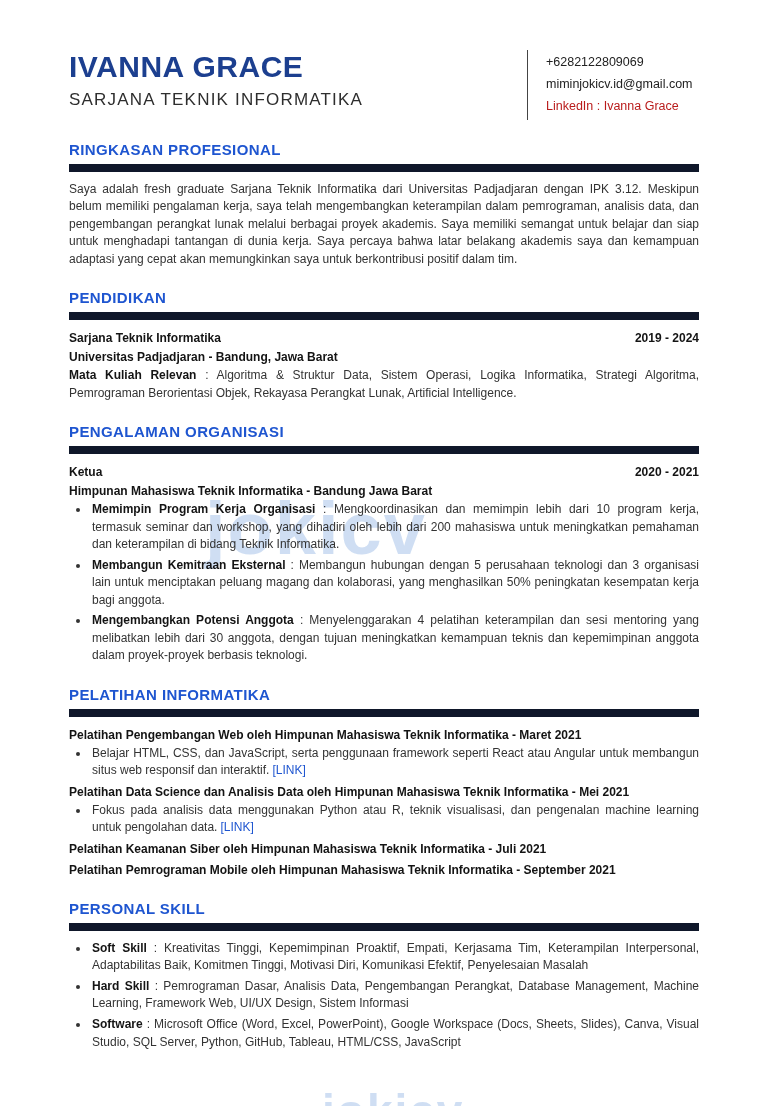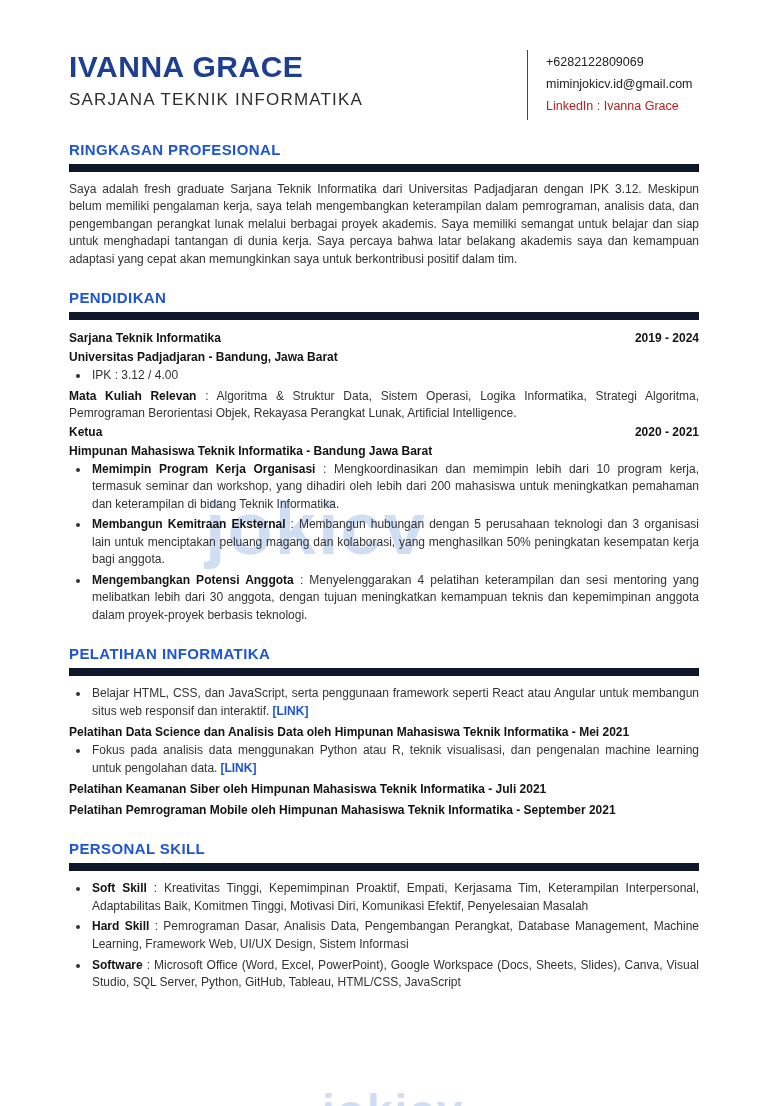--- a/index.html
+++ b/index.html
@@ -33,21 +33,21 @@
     font-size: 15px; font-weight: bold; color: #1e55d0; letter-spacing: 0.4px;
     margin-top: 21px; padding-bottom: 6px; border-bottom: 8px solid #0f172a;
     margin-bottom: 9px;
   }
   .body { font-size: 12px; line-height: 1.46; text-align: justify; color: #333; }
   .b { font-weight: bold; color: #141414; }
   .row { display: flex; justify-content: space-between; font-size: 12px; line-height: 1.5; margin-bottom: 1px; }
   .sub { font-size: 12px; line-height: 1.5; margin-bottom: 1px; }
   ul { list-style: disc; padding-left: 21px; margin: 1px 0 0 0; }
   li { font-size: 12px; line-height: 1.46; text-align: justify; margin-bottom: 3px; padding-left: 2px; color: #333; }
-  .link { color: #1e55d0; font-weight: bold; margin-left: 3px; cursor: pointer; }
+  .link { color: #1e55d0; font-weight: normal; margin-left: 3px; cursor: pointer; }
   .tr-item { margin-bottom: 3px; }
   .t-title { font-size: 12px; line-height: 1.5; }
 </style>
 </head>
 <body>
 
 <div class="page">
   <div class="watermark wm-mid">jokicv</div>
   <div class="watermark wm-bottom">jokicv</div>
 
@@ -70,43 +70,42 @@
       <p class="body">Saya adalah fresh graduate Sarjana Teknik Informatika dari Universitas Padjadjaran dengan IPK 3.12. Meskipun belum memiliki pengalaman kerja, saya telah mengembangkan keterampilan dalam pemrograman, analisis data, dan pengembangan perangkat lunak melalui berbagai proyek akademis. Saya memiliki semangat untuk belajar dan siap untuk menghadapi tantangan di dunia kerja. Saya percaya bahwa latar belakang akademis saya dan kemampuan adaptasi yang cepat akan memungkinkan saya untuk berkontribusi positif dalam tim.</p>
     </section>
 
     <section>
       <h2 class="sec">PENDIDIKAN</h2>
       <div class="row">
         <span class="b">Sarjana Teknik Informatika</span>
         <span class="b">2019 - 2024</span>
       </div>
       <div class="b sub">Universitas Padjadjaran - Bandung, Jawa Barat</div>
-      <ul>
-        <li>IPK : 3.12 / 4.00</li>
-      </ul>
       <p class="body"><span class="b">Mata Kuliah Relevan</span><span> : Algoritma &amp; Struktur Data, Sistem Operasi, Logika Informatika, Strategi Algoritma, Pemrograman Berorientasi Objek, Rekayasa Perangkat Lunak, Artificial Intelligence.</span></p>
     </section>
 
     <section>
+      <h2 class="sec">PENGALAMAN ORGANISASI</h2>
       <div class="row">
         <span class="b">Ketua</span>
         <span class="b">2020 - 2021</span>
       </div>
       <div class="b sub">Himpunan Mahasiswa Teknik Informatika - Bandung Jawa Barat</div>
       <ul>
         <li><span class="b">Memimpin Program Kerja Organisasi</span><span> : Mengkoordinasikan dan memimpin lebih dari 10 program kerja, termasuk seminar dan workshop, yang dihadiri oleh lebih dari 200 mahasiswa untuk meningkatkan pemahaman dan keterampilan di bidang Teknik Informatika.</span></li>
         <li><span class="b">Membangun Kemitraan Eksternal</span><span> : Membangun hubungan dengan 5 perusahaan teknologi dan 3 organisasi lain untuk menciptakan peluang magang dan kolaborasi, yang menghasilkan 50% peningkatan kesempatan kerja bagi anggota.</span></li>
         <li><span class="b">Mengembangkan Potensi Anggota</span><span> : Menyelenggarakan 4 pelatihan keterampilan dan sesi mentoring yang melibatkan lebih dari 30 anggota, dengan tujuan meningkatkan kemampuan teknis dan kepemimpinan anggota dalam proyek-proyek berbasis teknologi.</span></li>
       </ul>
     </section>
 
     <section>
       <h2 class="sec">PELATIHAN INFORMATIKA</h2>
 
       <div class="tr-item">
+        <div class="b t-title">Pelatihan Pengembangan Web oleh Himpunan Mahasiswa Teknik Informatika - Maret 2021</div>
         <ul>
           <li><span>Belajar HTML, CSS, dan JavaScript, serta penggunaan framework seperti React atau Angular untuk membangun situs web responsif dan interaktif.</span><span class="link">[LINK]</span></li>
         </ul>
       </div>
 
       <div class="tr-item">
         <div class="b t-title">Pelatihan Data Science dan Analisis Data oleh Himpunan Mahasiswa Teknik Informatika - Mei 2021</div>
         <ul>
           <li><span>Fokus pada analisis data menggunakan Python atau R, teknik visualisasi, dan pengenalan machine learning untuk pengolahan data.</span><span class="link">[LINK]</span></li>
         </ul>

